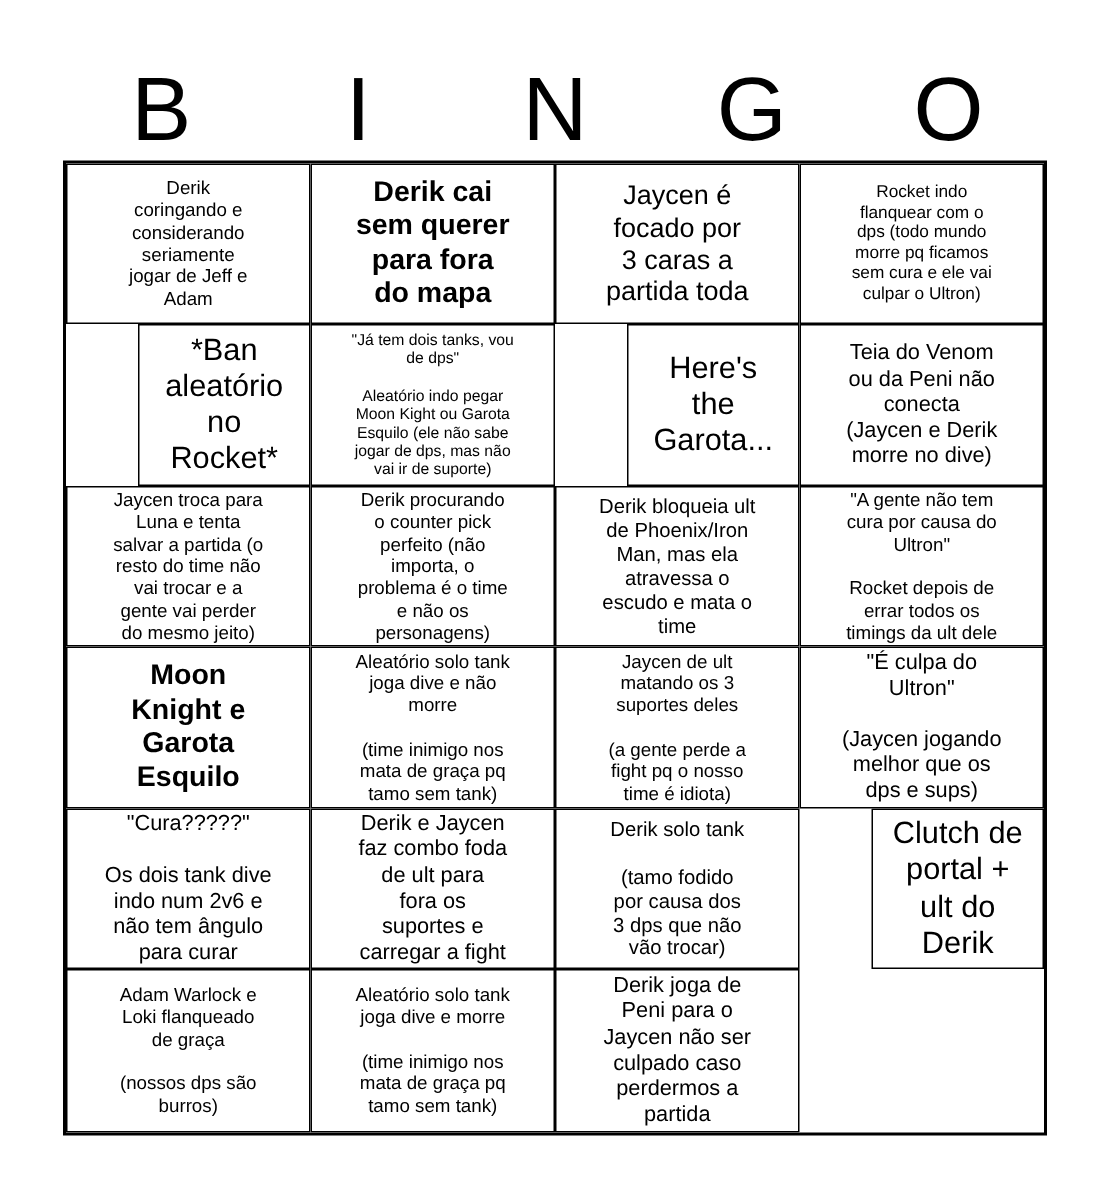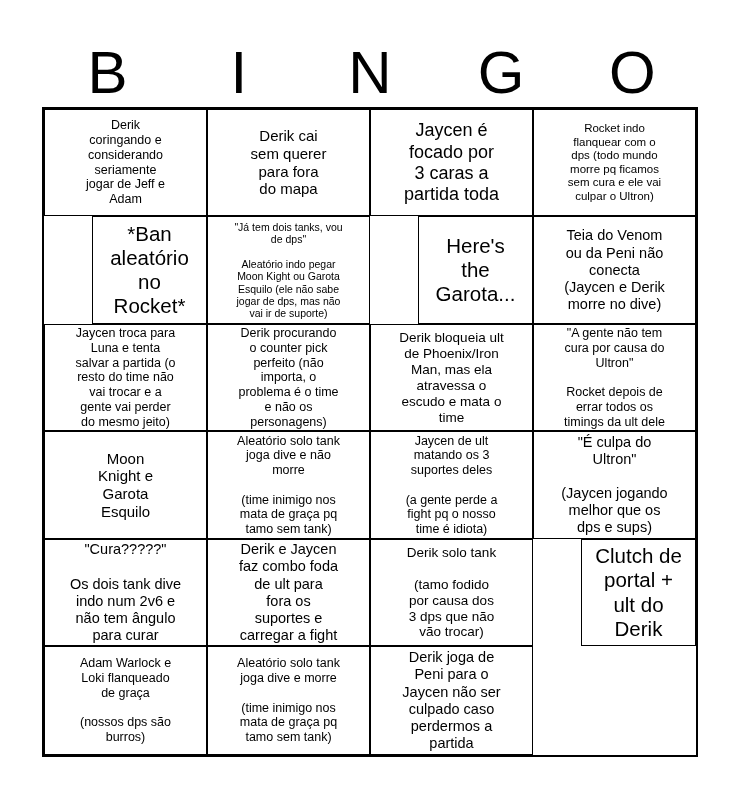--- a/index.html
+++ b/index.html
@@ -60,21 +60,21 @@
     overflow: hidden;
     cursor: pointer;
     background: #ffffff;
   }
   .f10 { font-size: 10.5px; }
   .f11 { font-size: 11.5px; }
   .f12 { font-size: 12.5px; }
   .f13 { font-size: 13.5px; }
   .f14 { font-size: 14.5px; }
   .f17 { font-size: 18px; }
-  .f19 { font-size: 15px; }
+  .f19 { font-size: 19px; font-weight: bold; }
   .f20 { font-size: 20.5px; margin-left: 48px; }
 </style>
 </head>
 <body>
 
 <div class="page">
 
   <div class="header">
     <span class="letter">B</span>
     <span class="letter">I</span>

